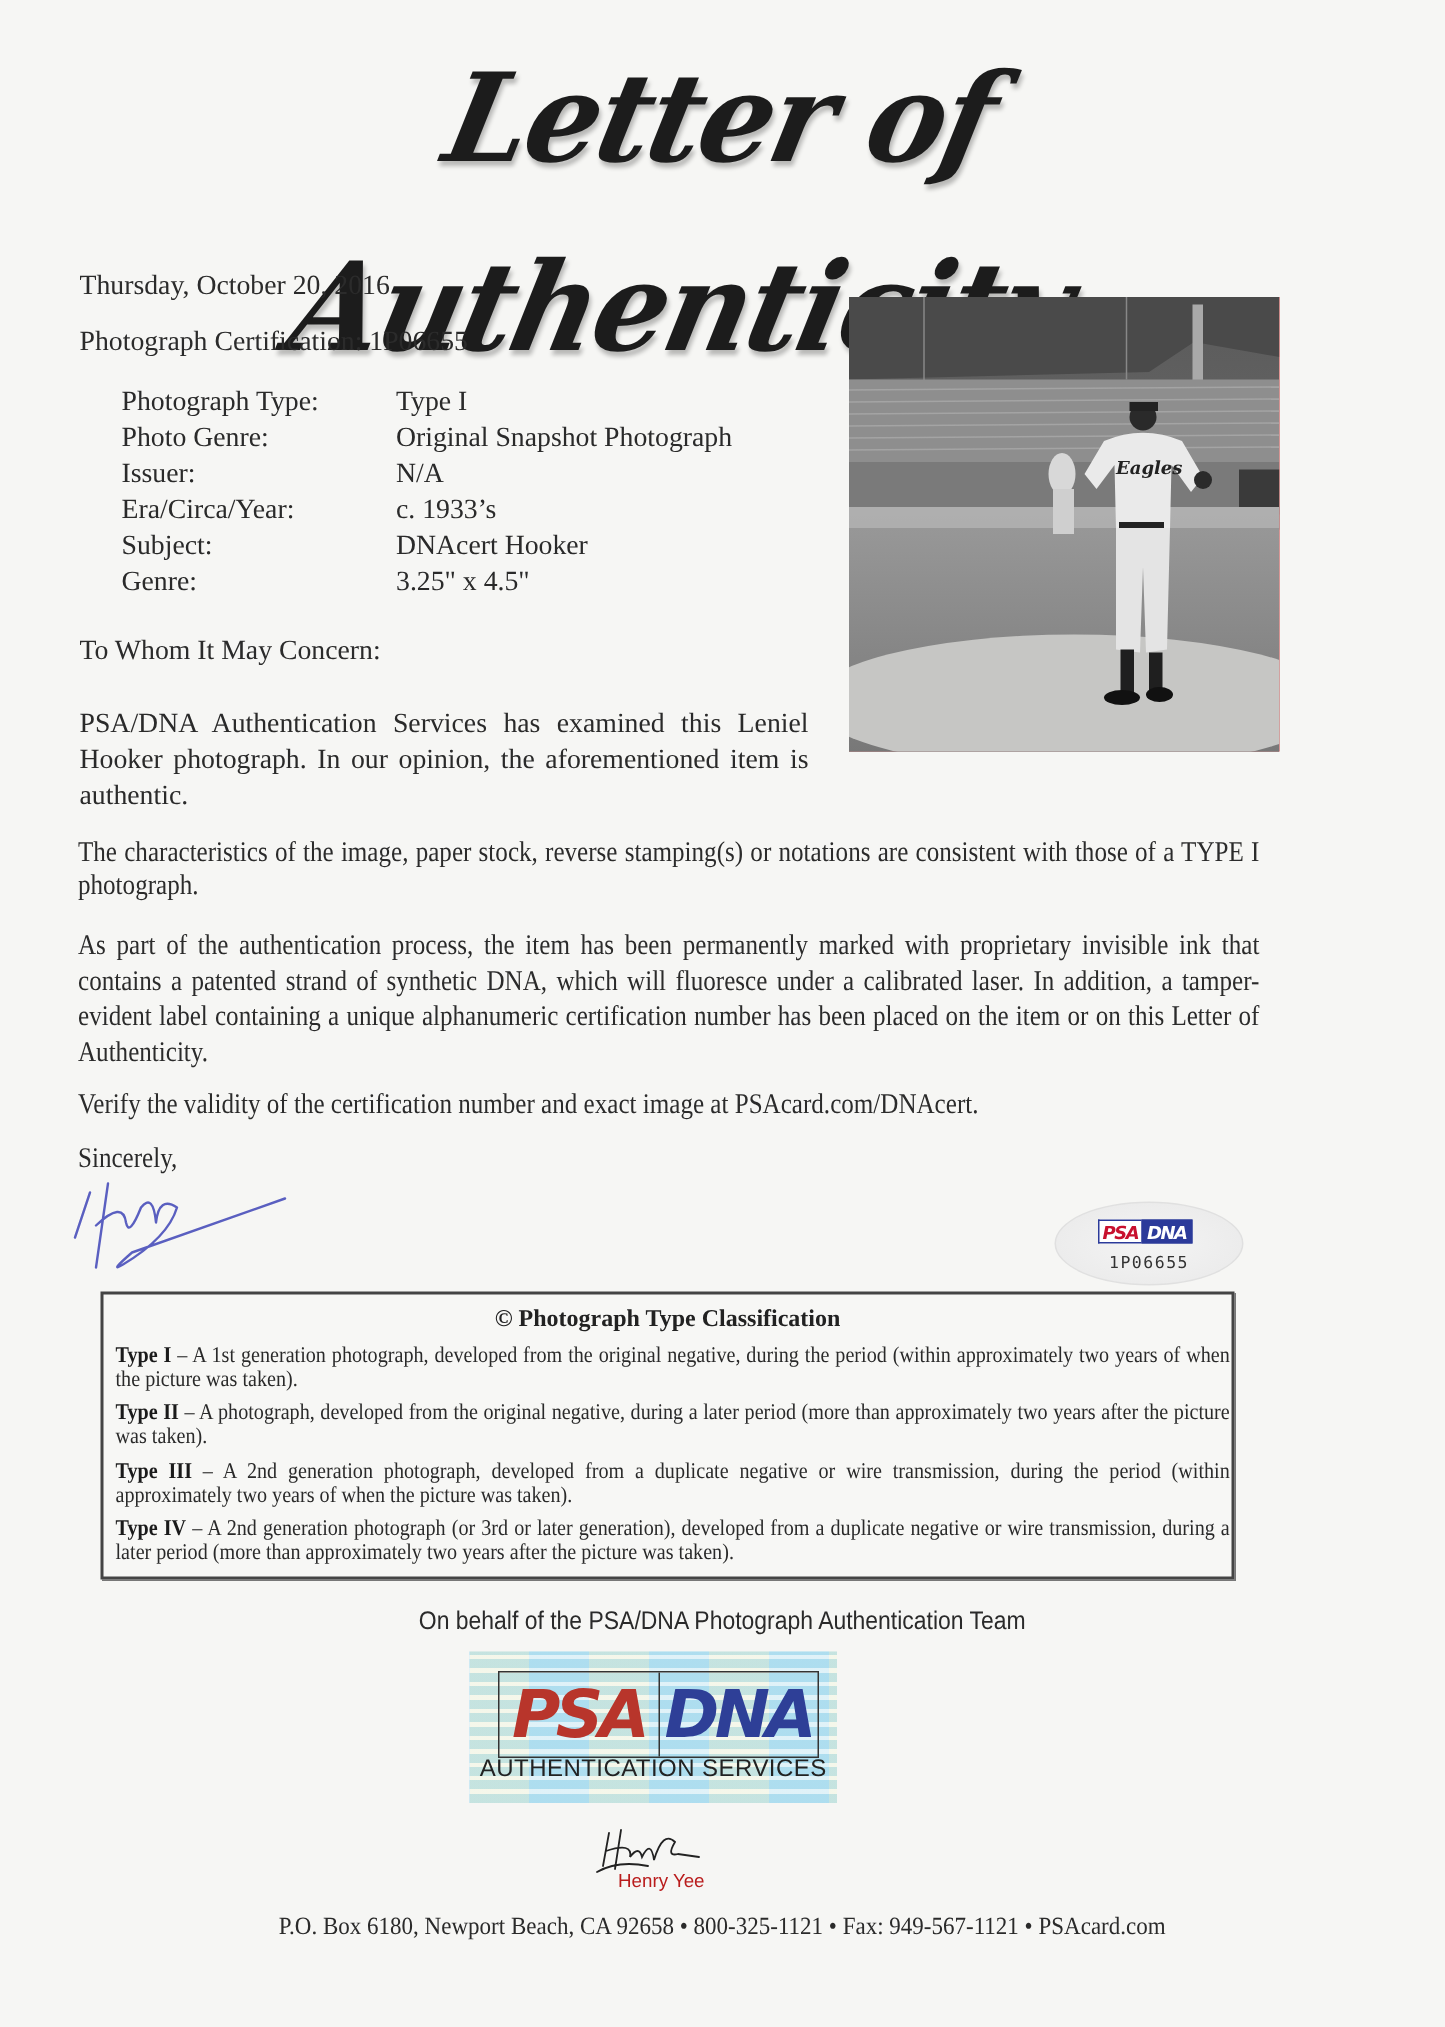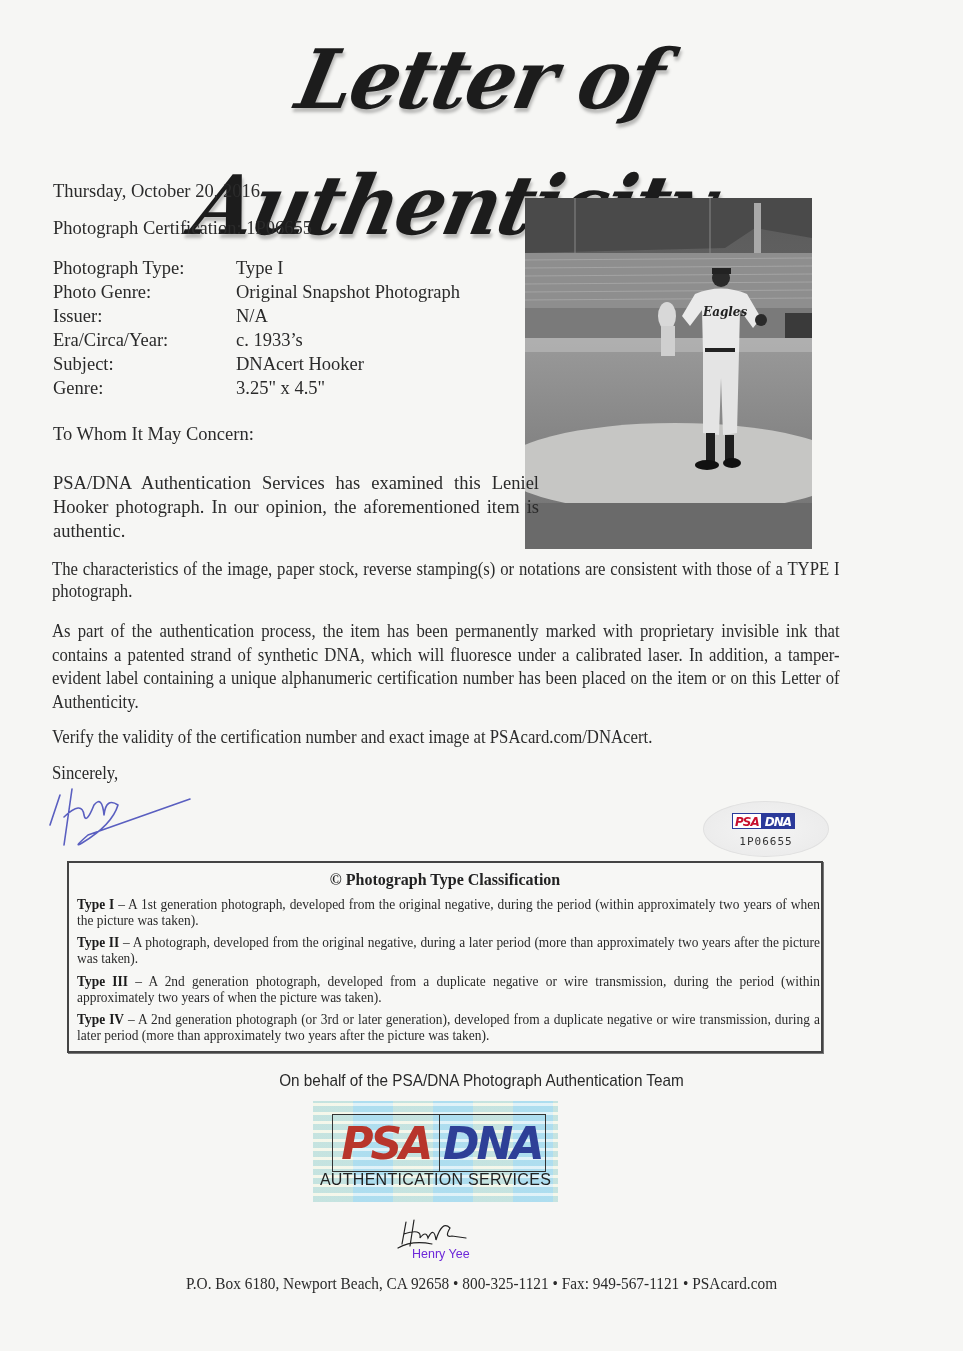--- a/index.html
+++ b/index.html
@@ -23,25 +23,25 @@
     line-height: 120px;
     letter-spacing: -2px;
     color: #1c1c1c;
     text-shadow: 2px 3px 3px rgba(0,0,0,0.25);
     transform: skewX(-12deg) scaleY(1.05);
   }
   .txt { font-size: 18.5px; line-height: 23px; color: #2b2b2b; }
   #date { left: 53px; top: 180px; }
   #cert { left: 53px; top: 217px; text-align: right; }
   #fields { left: 53px; top: 256px; }
-  .frow { display: flex; height: 24px; font-size: 18.5px; line-height: 24px; }
+  .frow { display: flex; height: 24px; font-size: 18.5px; line-height: 24px; margin-left: 28px; }
   .flabel { width: 183px; }
   
   #photo {
-    left: 525px; top: 198px; width: 287px; height: 351px;
+    left: 566px; top: 198px; width: 287px; height: 303px;
     overflow: hidden;
     background: #ef4444;
   }
   #greeting { left: 53px; top: 423px; }
   #para1 {
     left: 53px; top: 471px; width: 486px;
     text-align: justify; text-align-last: left;
     font-size: 18.5px; line-height: 24px;
   }
   .cond {
@@ -115,21 +115,21 @@
   .logo-dna { color: #2e3f97; }
   #logo-sub {
     position: absolute; left: 0; width: 100%; top: 70px;
     text-align: center;
     font-family: "Liberation Sans", "DejaVu Sans", sans-serif;
     font-size: 16px; color: #222; letter-spacing: 0.3px;
   }
   #henry-sig { left: 392px; top: 1218px; width: 80px; height: 36px; }
   #henry-name {
     left: 412px; top: 1247px;
-    font-family: "Liberation Sans", sans-serif; font-size: 12.5px; color: #6d28d9;
+    font-family: "Liberation Sans", sans-serif; font-size: 12.5px; color: #b91c1c;
   }
   #footer {
     left: 0; width: 963px; top: 1274px;
     text-align: center;
     font-family: "Liberation Serif", serif; font-size: 16.5px; color: #2a2a2a;
     transform: scaleX(0.93);
   }
 </style>
 </head>
 <body>

